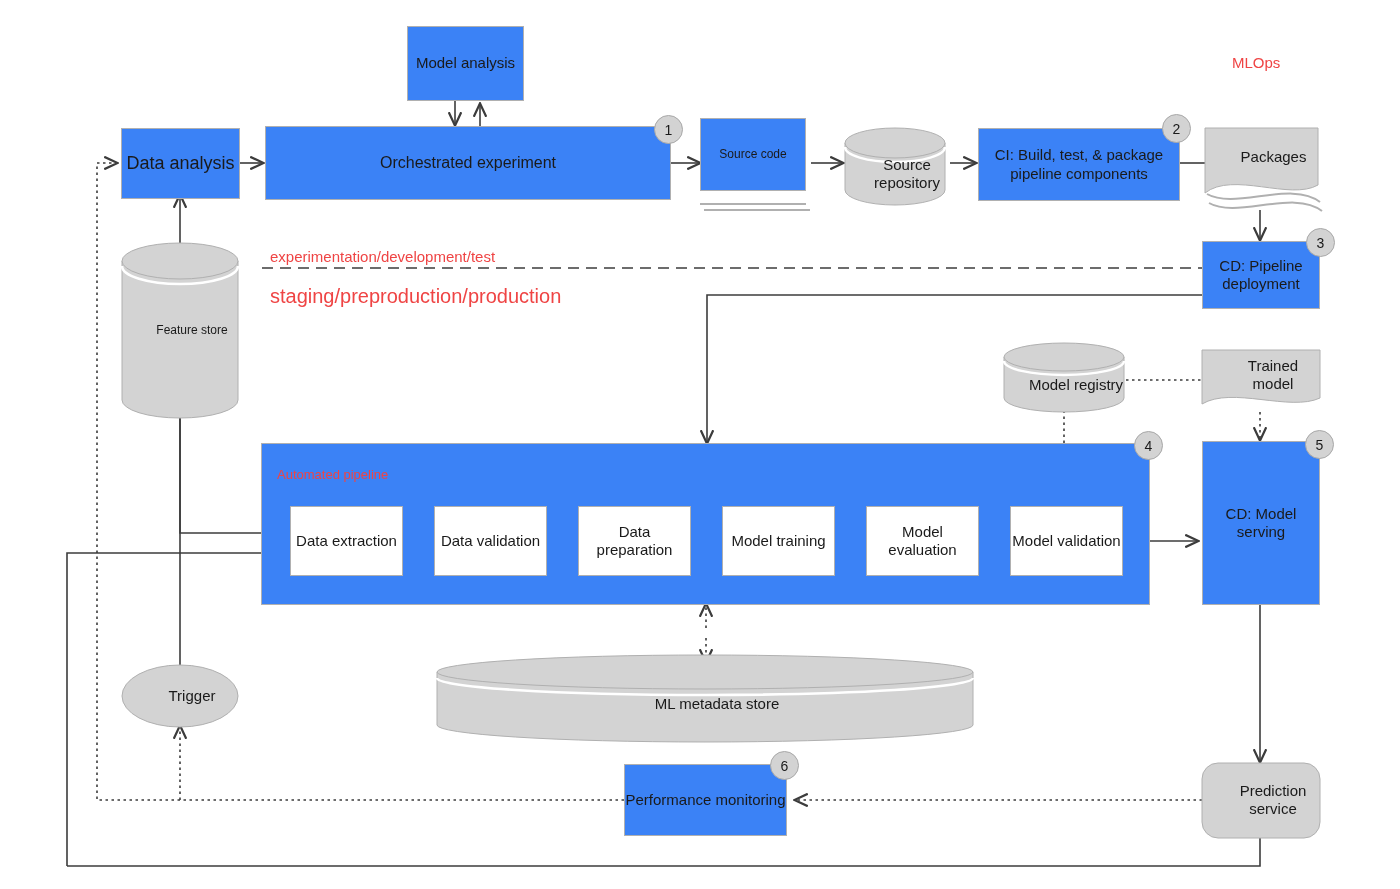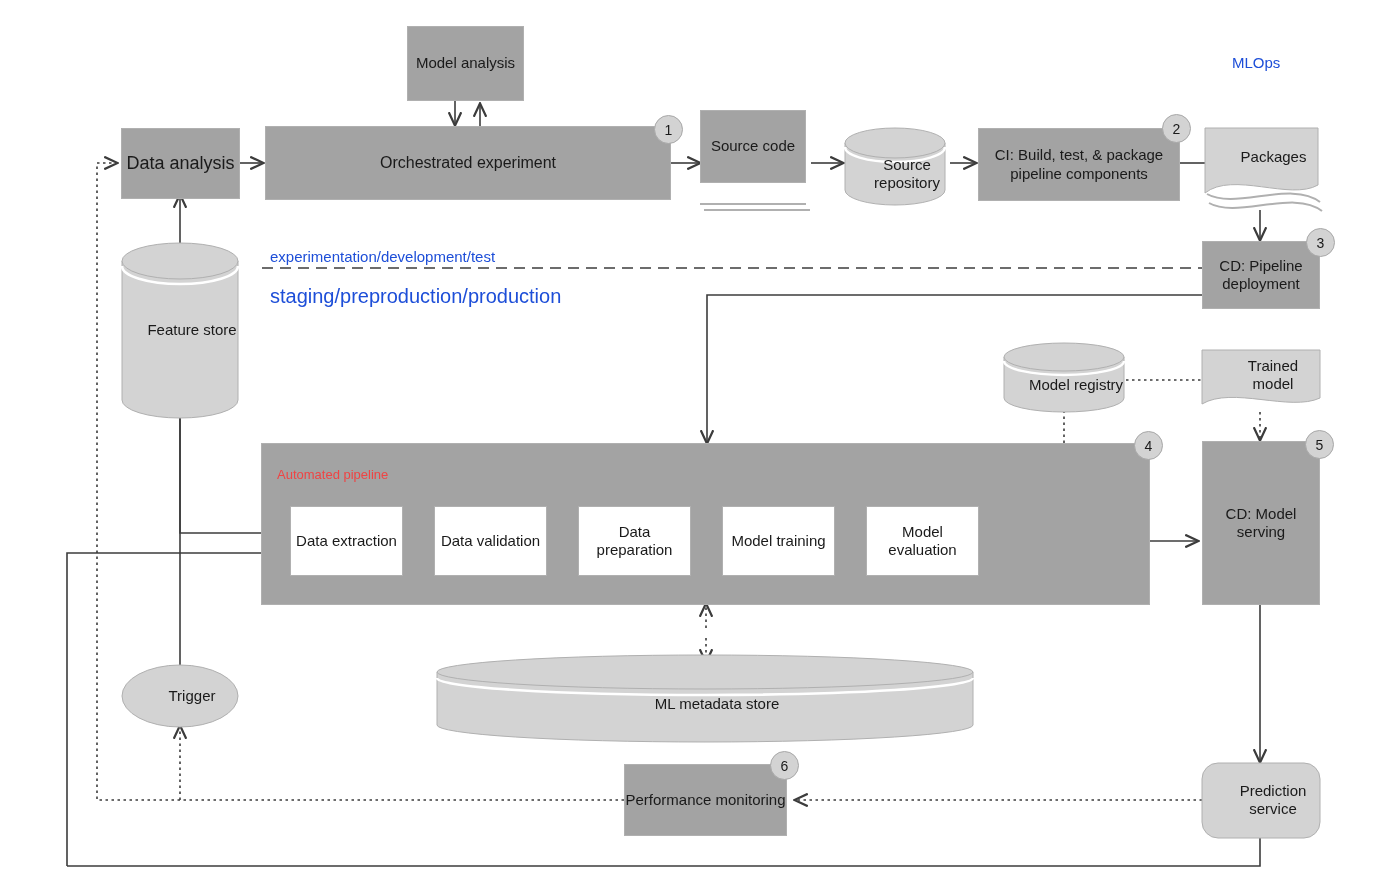--- a/index.html
+++ b/index.html
@@ -1,22 +1,22 @@
 <!DOCTYPE html>
 <html><head>
 <meta charset="utf-8">
 <style>
   html,body{margin:0;padding:0;background:#ffffff;}
   body{font-family:"Liberation Sans","DejaVu Sans",sans-serif;}
   #stage{position:relative;width:1400px;height:889px;background:#fff;overflow:hidden;}
   .node{position:absolute;box-sizing:border-box;display:flex;align-items:center;
         justify-content:center;text-align:center;color:#1a1a1a;line-height:1.22;}
-  .rect{background:#a3a3a3;border:1px solid #b0b0b0;}
+  .rect{background:#3b82f6;border:1px solid #b0b0b0;}
   .plain{background:transparent;border:none;padding-left:24px;}
-  .lbl{position:absolute;color:#1d4ed8;white-space:nowrap;}
+  .lbl{position:absolute;color:#ef4444;white-space:nowrap;}
   svg.layer{position:absolute;left:0;top:0;width:1400px;height:889px;pointer-events:none;}
   .badge{position:absolute;width:27px;height:27px;border-radius:50%;
          background:#d3d3d3;border:1px solid #a8a8a8;color:#1a1a1a;
          font-size:14px;display:flex;align-items:center;justify-content:center;}
   .nodetext{pointer-events:none;}
 </style>
 </head>
 <body>
 
 <div id="stage">
@@ -149,21 +149,21 @@
 
   <div class="node rect" style="left:121px;top:128px;width:119px;height:71px;font-size:18px;">
     <span class="nodetext">Data analysis</span>
   </div>
 
   <div class="node rect" style="left:265px;top:126px;width:406px;height:74px;font-size:16px;">
     <span class="nodetext">Orchestrated experiment</span>
   </div>
   <div class="badge" style="left:654px;top:115px;">1</div>
 
-  <div class="node rect" style="left:700px;top:110px;width:106px;height:73px;font-size:15px;align-items:center;">
+  <div class="node rect" style="left:700px;top:118px;width:106px;height:73px;font-size:12px;align-items:center;">
     <span class="nodetext">Source code</span>
   </div>
 
   <div class="node plain" style="left:845px;top:143px;width:100px;height:62px;font-size:15px;">
     <span class="nodetext">Source repository</span>
   </div>
 
   <div class="node rect" style="left:978px;top:128px;width:202px;height:73px;font-size:15px;padding:0 6px;">
     <span class="nodetext">CI: Build, test, &amp; package pipeline components</span>
   </div>
@@ -171,21 +171,21 @@
 
   <div class="node plain" style="left:1205px;top:128px;width:113px;height:58px;font-size:15px;">
     <span class="nodetext">Packages</span>
   </div>
 
   <div class="node rect" style="left:1202px;top:241px;width:118px;height:68px;font-size:15px;padding:0 4px;">
     <span class="nodetext">CD: Pipeline deployment</span>
   </div>
   <div class="badge" style="left:1306px;top:228px;">3</div>
 
-  <div class="node plain" style="left:122px;top:300px;width:116px;height:60px;font-size:15px;">
+  <div class="node plain" style="left:122px;top:300px;width:116px;height:60px;font-size:12px;">
     <span class="nodetext">Feature store</span>
   </div>
 
   <div class="node plain" style="left:122px;top:682px;width:116px;height:28px;font-size:15px;">
     <span class="nodetext">Trigger</span>
   </div>
 
   <div class="node plain" style="left:1004px;top:363px;width:120px;height:44px;font-size:15px;">
     <span class="nodetext">Model registry</span>
   </div>
@@ -206,20 +206,23 @@
   </div>
   <div class="node" style="left:578px;top:506px;width:113px;height:70px;background:#fff;border:1px solid #b0b0b0;font-size:15px;">
     <span class="nodetext">Data preparation</span>
   </div>
   <div class="node" style="left:722px;top:506px;width:113px;height:70px;background:#fff;border:1px solid #b0b0b0;font-size:15px;">
     <span class="nodetext">Model training</span>
   </div>
   <div class="node" style="left:866px;top:506px;width:113px;height:70px;background:#fff;border:1px solid #b0b0b0;font-size:15px;">
     <span class="nodetext">Model evaluation</span>
   </div>
+  <div class="node" style="left:1010px;top:506px;width:113px;height:70px;background:#fff;border:1px solid #b0b0b0;font-size:15px;">
+    <span class="nodetext">Model validation</span>
+  </div>
 
   <div class="node rect" style="left:1202px;top:441px;width:118px;height:164px;font-size:15px;">
     <span class="nodetext">CD: Model serving</span>
   </div>
   <div class="badge" style="left:1305px;top:430px;">5</div>
 
   <div class="node plain" style="left:560px;top:690px;width:290px;height:28px;font-size:15px;">
     <span class="nodetext">ML metadata store</span>
   </div>
 

